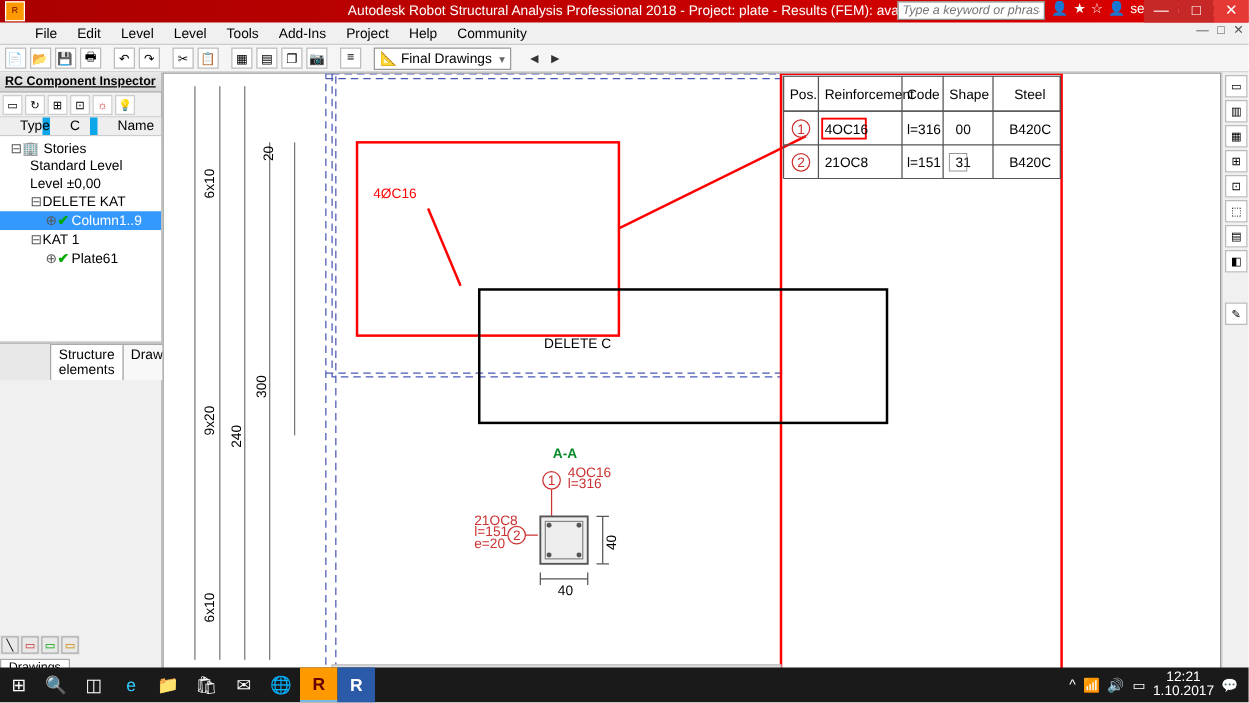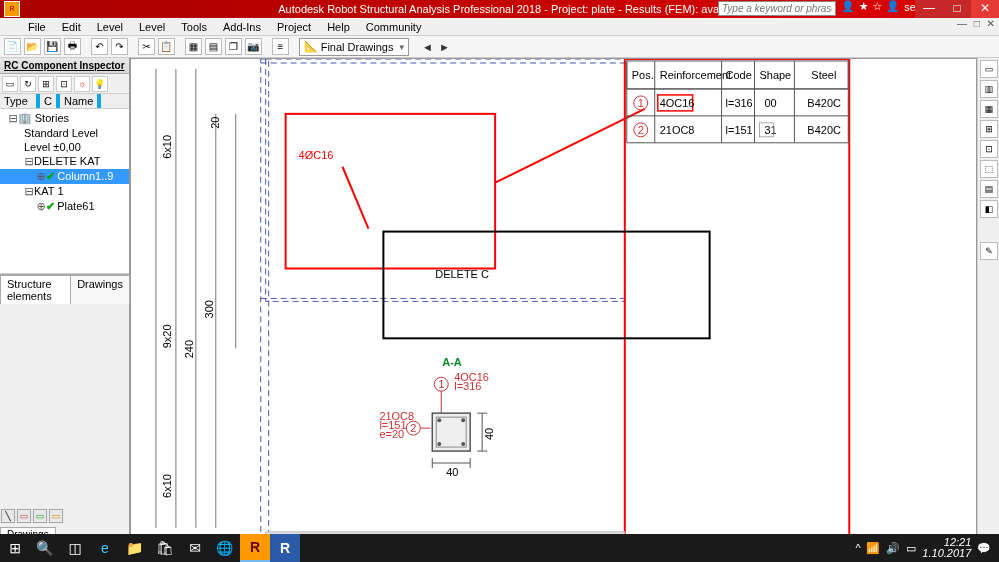--- a/index.html
+++ b/index.html
@@ -27,48 +27,48 @@
 .dropdown { height: 18px; border: 1px solid #999; background: #fff; padding: 0 4px; font-size: 10px; display: flex; align-items: center; min-width: 90px; }
 .dropdown::after { content: "▾"; margin-left: auto; font-size: 9px; color: #666; }
 .nav-arrows { display:flex; gap:6px; margin-left:10px; font-size:14px; color:#333; }
 
 .main { display: flex; height: 484px; }
 .left-panel { width: 130px; background: #f0f0f0; border-right: 1px solid #999; display: flex; flex-direction: column; }
 .panel-title { background: linear-gradient(#e8e8e8,#d8d8d8); border-bottom: 1px solid #aaa; padding: 2px 4px; font-weight: bold; font-size: 10px; text-decoration: underline; }
 .panel-icons { height: 20px; display: flex; gap: 2px; padding: 2px; border-bottom: 1px solid #ccc; }
 .panel-icons div { width: 16px; height: 16px; border: 1px solid #ccc; background: #fff; font-size:9px; text-align:center; line-height:14px;}
 .tree-header { display:flex; background:#eee; border-bottom:1px solid #ccc; font-size:10px; }
-.tree-header div { padding:1px 4px; border-right:4px solid #0ea5e9; }
+.tree-header div { padding:1px 16px; border-right:6px solid #0ea5e9; }
 .tree { flex: 0 0 auto; background: #fff; border-bottom: 1px solid #ccc; font-size: 10px; padding: 2px 0; height: 165px; overflow:hidden;}
 .tree .node { padding: 1px 2px 1px 14px; position: relative; white-space: nowrap; }
 .tree .node.l1 { padding-left: 8px; }
 .tree .node.l2 { padding-left: 24px; }
 .tree .node.l3 { padding-left: 36px; }
 .tree .node.sel { background: #3399ff; color: #fff; }
 .tree .glyph { display:inline-block; width:10px; text-align:center; color:#555; }
 .tree .chk { color: #0a0; font-weight:bold; margin-right:2px; }
 .tabs-bottom { display:flex; border-top:1px solid #aaa; background:#e8e8e8; font-size:10px; }
 .tabs-bottom div { padding:2px 6px; border:1px solid #aaa; border-bottom:none; background:#f8f8f8; margin-right:-1px;}
-.tabs-bottom div.active { background:#fff; }
+.tabs-bottom div.active { background:#fff;margin-left:40px; }
 .blank-area { flex:1; background:#f0f0f0; }
 .ltabs { position:absolute; left:0; bottom:38px; background:#e8e8e8; font-size:10px; display:flex; }
 .ltabs div { width:14px; height:14px; border:1px solid #aaa; margin:1px; text-align:center; line-height:12px; font-size:9px;}
 .drawings-tab { position:absolute; left:0; bottom:20px; background:#fff; border:1px solid #aaa; padding:1px 6px; font-size:10px; }
 
 .canvas-wrap { flex: 1; position: relative; background: #fff; border: 1px solid #999; margin: 0; }
 .canvas { position: absolute; inset: 0; }
 
 .right-toolbar { width: 22px; background: #f0f0f0; border-left: 1px solid #ccc; display: flex; flex-direction: column; gap: 2px; padding: 2px; }
 .right-toolbar div { width: 18px; height: 18px; border: 1px solid #bbb; background: #fff; font-size:9px; text-align:center; line-height:16px;}
 
 .taskbar { position: absolute; bottom: 0; left: 0; right: 0; height: 28px; background: #1a1a1a; display: flex; align-items: center; }
 .taskbar .tbicon { width: 30px; height: 28px; display: flex; align-items: center; justify-content: center; color: #fff; font-size: 14px; }
 .taskbar .tbicon.active { border-bottom: 2px solid #76b9ed; }
 .taskbar .tray { margin-left: auto; display: flex; align-items: center; color: #fff; font-size: 10px; padding-right: 8px; gap: 6px; }
-.taskbar .clock { text-align: right; line-height: 11px; font-style: italic; }
+.taskbar .clock { text-align: center; line-height: 11px; }
 
 
 .svgtext { font-family: Arial; }
 </style>
 </head>
 <body>
 
 <div class="titlebar">
   <div class="app-icon">R</div>
   <div class="title">Autodesk Robot Structural Analysis Professional 2018 - Project: plate - Results (FEM): available</div>

